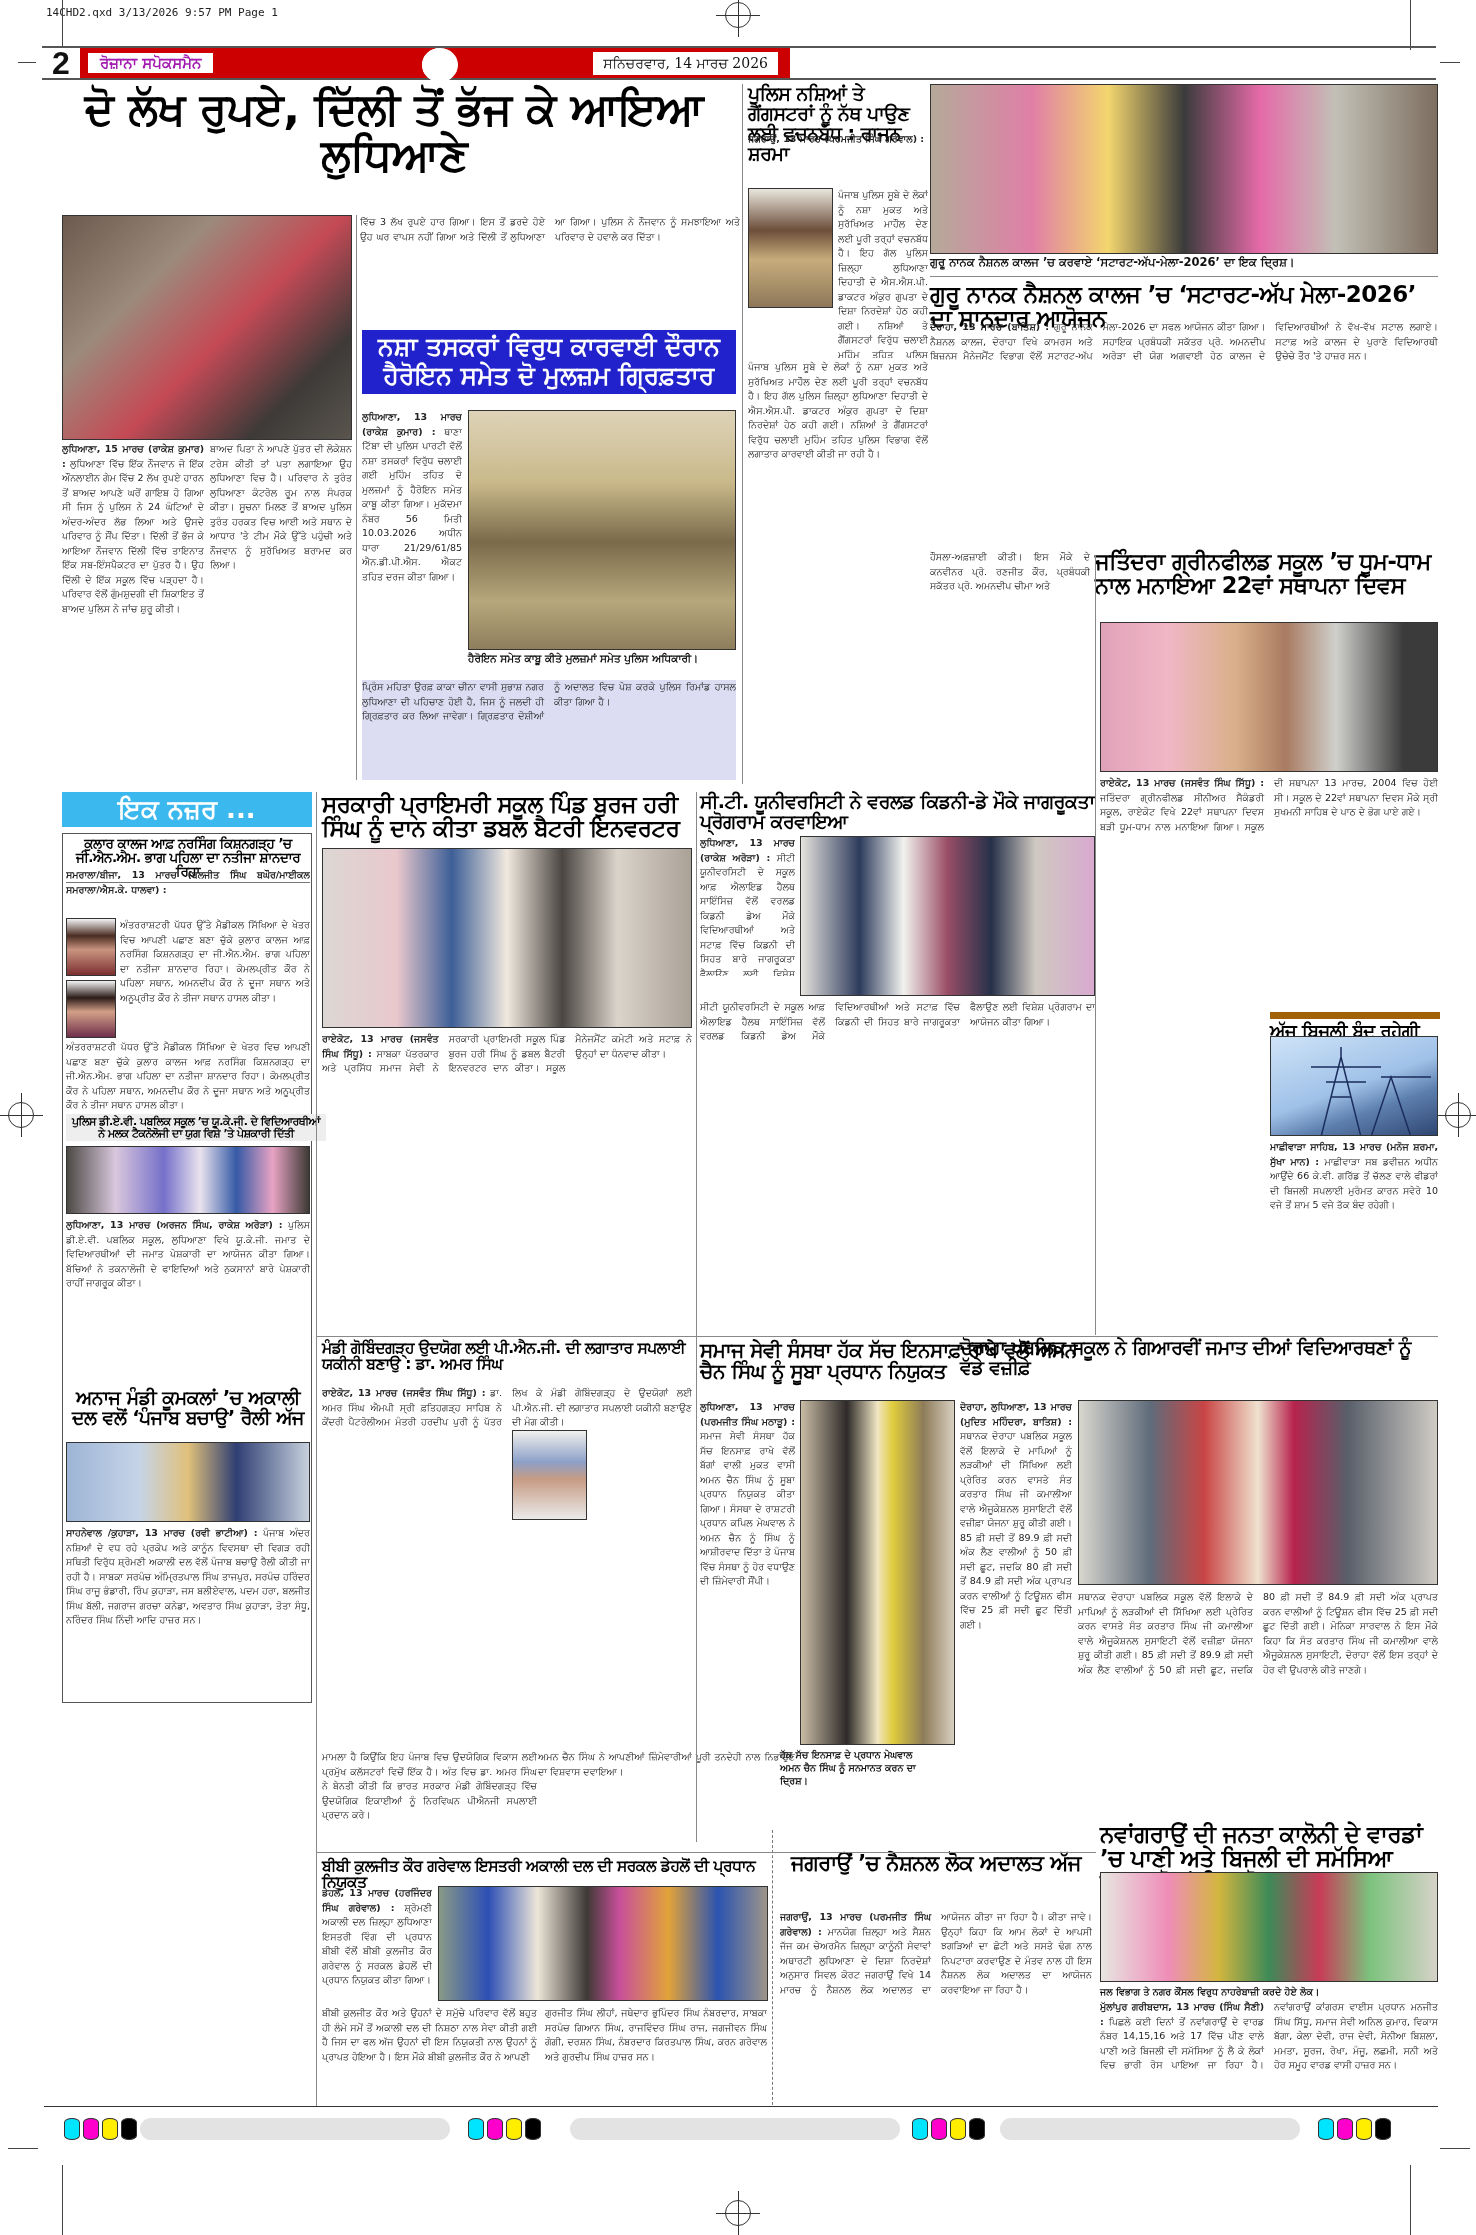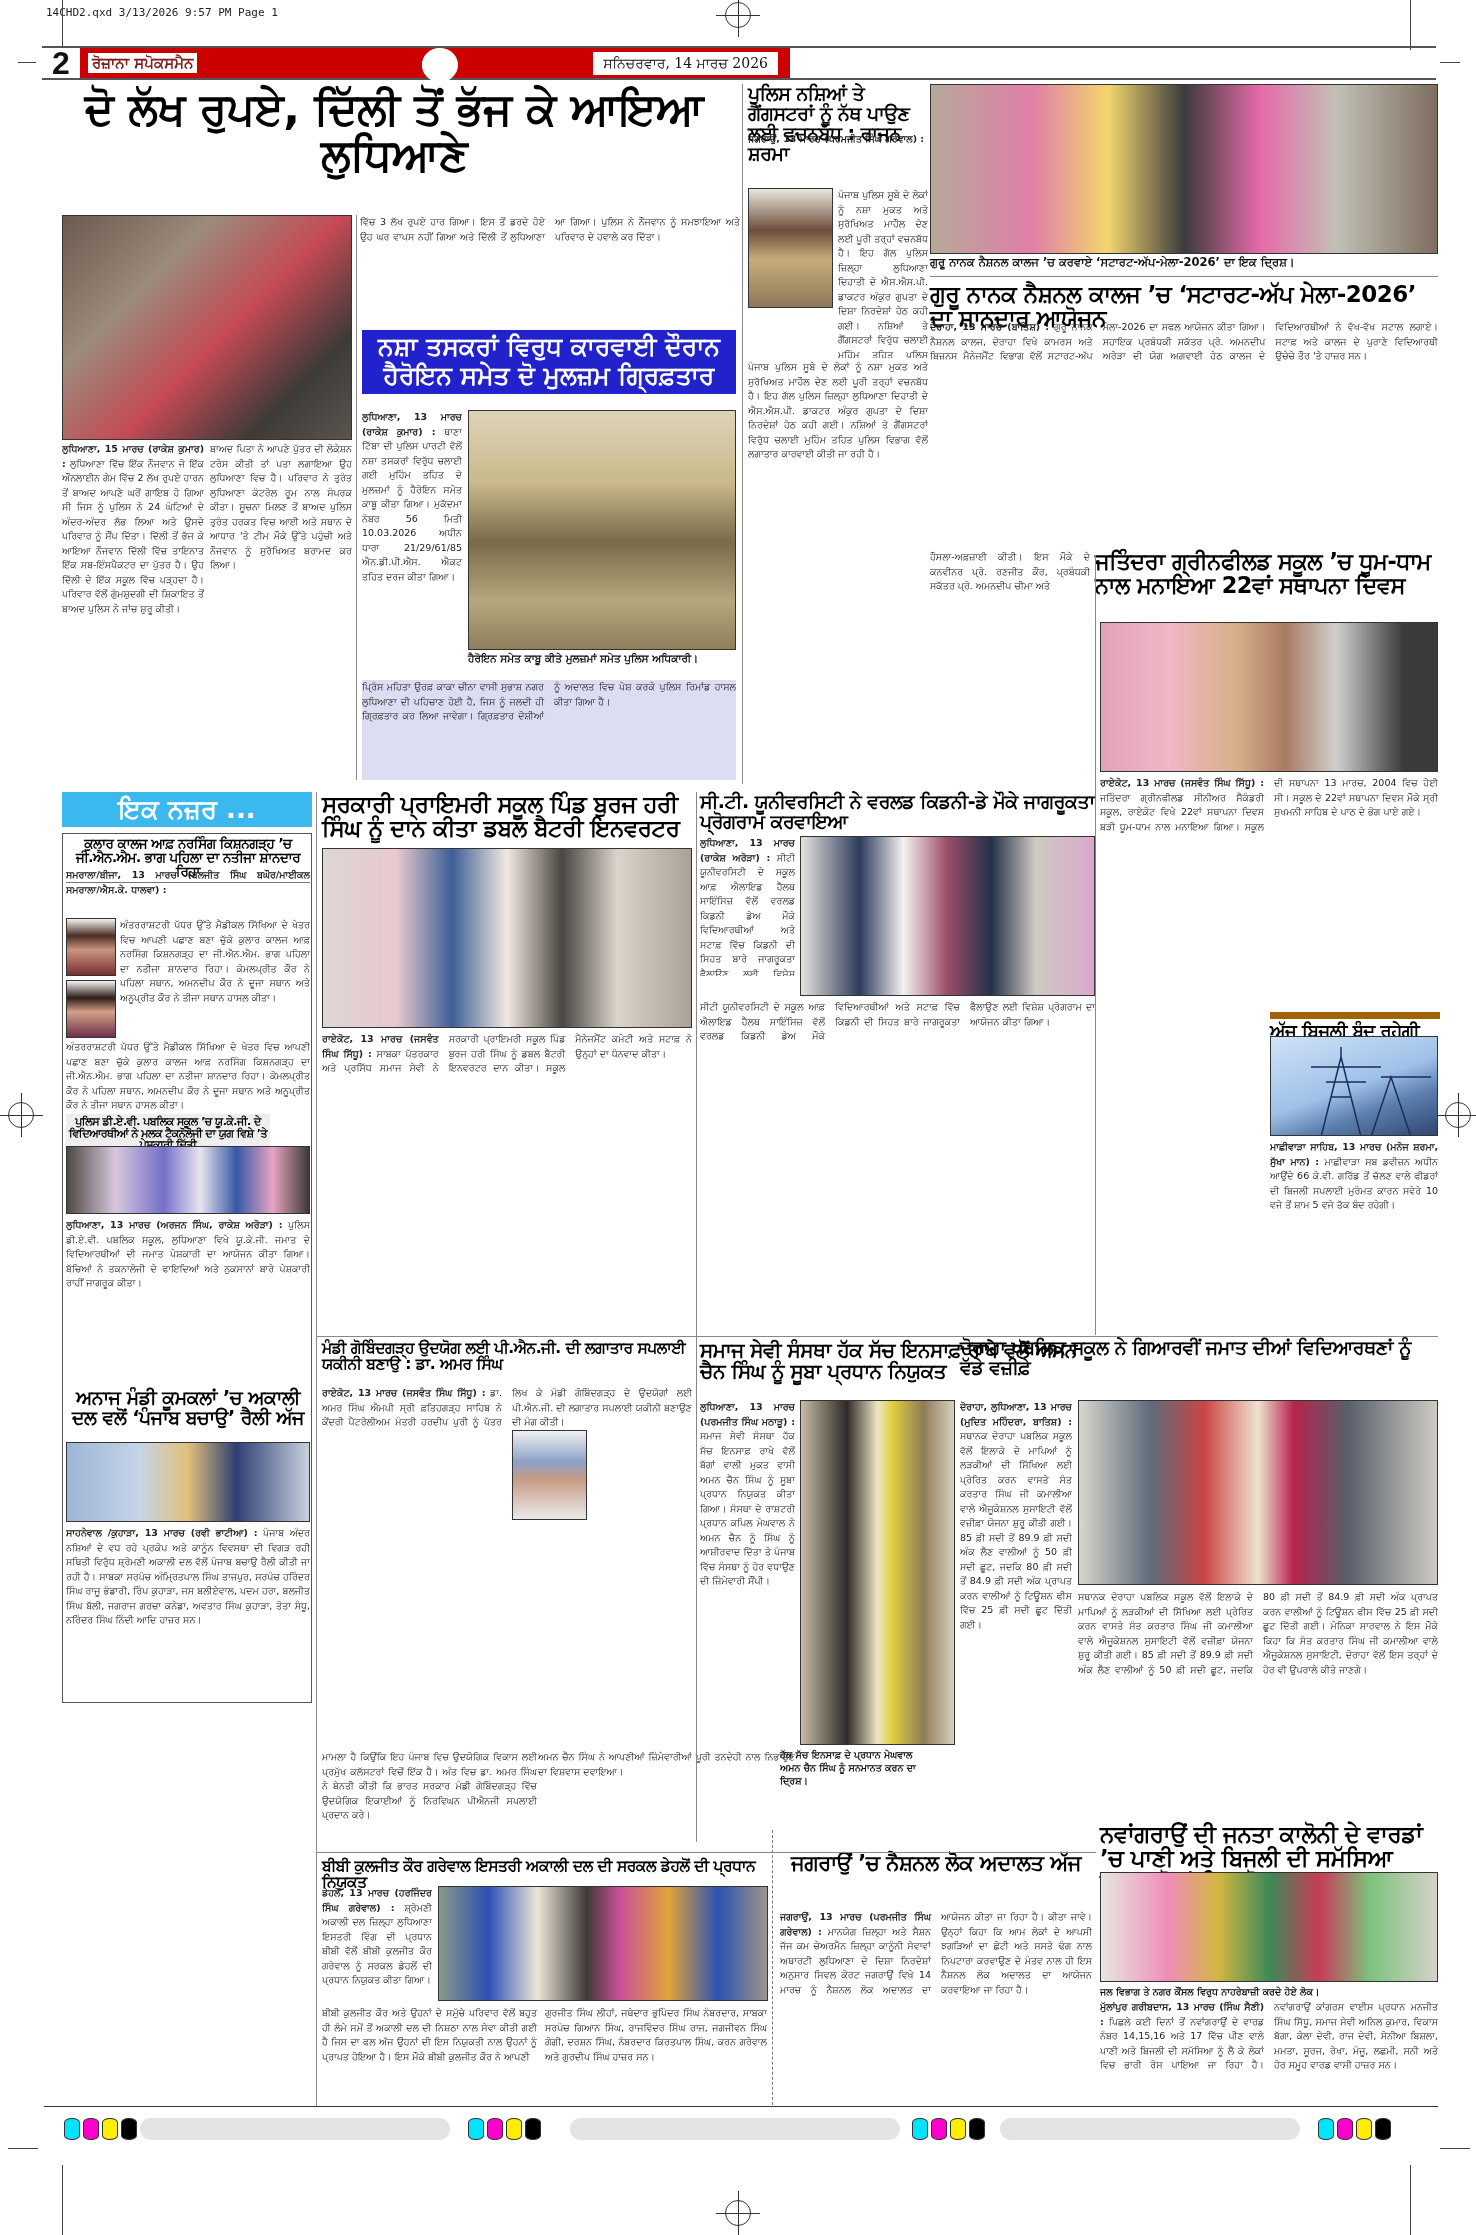--- a/index.html
+++ b/index.html
@@ -9,21 +9,21 @@
 .vline{position:absolute;width:1px;background:#444}
 .hline{position:absolute;height:1px;background:#444}
 .reg{position:absolute;width:26px;height:26px;border:1px solid #333;border-radius:50%}
 .reg:before{content:"";position:absolute;left:-10px;top:12px;width:44px;height:1px;background:#333}
 .reg:after{content:"";position:absolute;left:12px;top:-10px;width:1px;height:44px;background:#333}
 
 .masthead{left:42px;top:46px;width:1394px;height:34px;display:flex;border-top:2px solid #555;border-bottom:2px solid #555}
 .pgno{width:38px;font-family:"Liberation Sans",sans-serif;font-weight:900;font-size:32px;line-height:30px;text-align:center;background:#fff}
 .redbar{flex:0 0 360px;background:#c00;position:relative;display:flex;align-items:center;padding-left:8px}
 .redbar:after{content:"";position:absolute;right:-18px;top:0;width:36px;height:34px;background:#fff;border-radius:50%}
-.papername{background:#fff;color:#7f1d1d;font-weight:700;font-size:15px;padding:1px 4px}
+.papername{background:#fff;color:#a21caf;font-weight:700;font-size:15px;padding:1px 12px}
 .city{flex:1;display:flex;align-items:center;justify-content:center;font-weight:900;font-size:22px;background:#fff}
 .redbar2{flex:0 0 350px;background:#c00;position:relative;display:flex;align-items:center;justify-content:flex-end;padding-right:12px}
 .redbar2:before{content:"";position:absolute;left:-18px;top:0;width:36px;height:34px;background:#fff;border-radius:50%}
 .datebox{background:#fff;font-family:"DejaVu Serif",serif;font-size:14px;padding:3px 10px}
 
 .hl{font-family:"DejaVu Sans",sans-serif;font-weight:900;color:#000;letter-spacing:-0.5px;line-height:1.05}
 .hl-big{font-size:44px;text-align:center}
 .hl-sm{font-size:19px}
 .blue-hl{background:#2222cc;color:#fff;text-align:center;font-weight:700;font-size:25px;line-height:1.15;padding:3px}
 .cyan-hl{background:#3bb8ee;color:#fff;text-align:center;font-size:26px;font-weight:700;padding:2px}
@@ -123,21 +123,21 @@
 </div>
 
 <div class="abs cyan-hl" style="left:62px;top:792px;width:250px">ਇਕ ਨਜ਼ਰ ...</div>
 <div class="abs boxed" style="left:62px;top:833px;width:250px;height:870px"></div>
 <div class="abs hl" style="left:66px;top:836px;width:244px;font-size:13.5px;text-align:center;border-bottom:1px solid #777;padding-bottom:3px">ਕੁਲਾਰ ਕਾਲਜ ਆਫ਼ ਨਰਸਿੰਗ ਕਿਸ਼ਨਗੜ੍ਹ ’ਚ ਜੀ.ਐਨ.ਐਮ. ਭਾਗ ਪਹਿਲਾ ਦਾ ਨਤੀਜਾ ਸ਼ਾਨਦਾਰ ਰਿਹਾ</div>
 <div class="photo" style="left:66px;top:918px;width:50px;height:58px;background:linear-gradient(180deg,#f3f3f3 0%,#4a2c22 30%,#c99480 55%,#7b2f30 100%)"></div>
 <div class="photo" style="left:66px;top:980px;width:50px;height:58px;background:linear-gradient(180deg,#f3f3f3 0%,#2b1c18 30%,#d3a088 55%,#6f2f4b 100%)"></div>
 <div class="abs body" style="left:66px;top:868px;width:244px;height:48px"><b>ਸਮਰਾਲਾ/ਬੀਜਾ, 13 ਮਾਰਚ (ਬਲਜੀਤ ਸਿੰਘ ਬਘੌਰ/ਮਾਈਕਲ ਸਮਰਾਲਾ/ਐਸ.ਕੇ. ਧਾਲਵਾ) :</b></div>
 <div class="abs body" style="left:120px;top:918px;width:190px;height:190px">ਅੰਤਰਰਾਸ਼ਟਰੀ ਪੱਧਰ ਉੱਤੇ ਮੈਡੀਕਲ ਸਿੱਖਿਆ ਦੇ ਖੇਤਰ ਵਿਚ ਆਪਣੀ ਪਛਾਣ ਬਣਾ ਚੁੱਕੇ ਕੁਲਾਰ ਕਾਲਜ ਆਫ਼ ਨਰਸਿੰਗ ਕਿਸ਼ਨਗੜ੍ਹ ਦਾ ਜੀ.ਐਨ.ਐਮ. ਭਾਗ ਪਹਿਲਾ ਦਾ ਨਤੀਜਾ ਸ਼ਾਨਦਾਰ ਰਿਹਾ। ਕੋਮਲਪ੍ਰੀਤ ਕੌਰ ਨੇ ਪਹਿਲਾ ਸਥਾਨ, ਅਮਨਦੀਪ ਕੌਰ ਨੇ ਦੂਜਾ ਸਥਾਨ ਅਤੇ ਅਨੂਪ੍ਰੀਤ ਕੌਰ ਨੇ ਤੀਜਾ ਸਥਾਨ ਹਾਸਲ ਕੀਤਾ।</div>
 <div class="abs body" style="left:66px;top:1040px;width:244px;height:70px">ਅੰਤਰਰਾਸ਼ਟਰੀ ਪੱਧਰ ਉੱਤੇ ਮੈਡੀਕਲ ਸਿੱਖਿਆ ਦੇ ਖੇਤਰ ਵਿਚ ਆਪਣੀ ਪਛਾਣ ਬਣਾ ਚੁੱਕੇ ਕੁਲਾਰ ਕਾਲਜ ਆਫ਼ ਨਰਸਿੰਗ ਕਿਸ਼ਨਗੜ੍ਹ ਦਾ ਜੀ.ਐਨ.ਐਮ. ਭਾਗ ਪਹਿਲਾ ਦਾ ਨਤੀਜਾ ਸ਼ਾਨਦਾਰ ਰਿਹਾ। ਕੋਮਲਪ੍ਰੀਤ ਕੌਰ ਨੇ ਪਹਿਲਾ ਸਥਾਨ, ਅਮਨਦੀਪ ਕੌਰ ਨੇ ਦੂਜਾ ਸਥਾਨ ਅਤੇ ਅਨੂਪ੍ਰੀਤ ਕੌਰ ਨੇ ਤੀਜਾ ਸਥਾਨ ਹਾਸਲ ਕੀਤਾ।</div>
-<div class="abs hl" style="left:66px;top:1114px;width:204px;font-size:11px;text-align:center;background:#eee;padding:2px">ਪੁਲਿਸ ਡੀ.ਏ.ਵੀ. ਪਬਲਿਕ ਸਕੂਲ ’ਚ ਯੂ.ਕੇ.ਜੀ. ਦੇ ਵਿਦਿਆਰਥੀਆਂ ਨੇ ਮਲਕ ਟੈਕਨੋਲੋਜੀ ਦਾ ਯੁਗ ਵਿਸ਼ੇ ’ਤੇ ਪੇਸ਼ਕਾਰੀ ਦਿੱਤੀ</div>
+<div class="abs hl" style="left:66px;top:1114px;width:260px;font-size:11px;text-align:center;background:#eee;padding:2px">ਪੁਲਿਸ ਡੀ.ਏ.ਵੀ. ਪਬਲਿਕ ਸਕੂਲ ’ਚ ਯੂ.ਕੇ.ਜੀ. ਦੇ ਵਿਦਿਆਰਥੀਆਂ ਨੇ ਮਲਕ ਟੈਕਨੋਲੋਜੀ ਦਾ ਯੁਗ ਵਿਸ਼ੇ ’ਤੇ ਪੇਸ਼ਕਾਰੀ ਦਿੱਤੀ</div>
 <div class="photo" style="left:66px;top:1146px;width:244px;height:68px;background:linear-gradient(90deg,#4d4a45 0%,#d9c7dd 20%,#7570c9 40%,#e9e3ee 55%,#365aa6 70%,#e8a3c3 85%,#3c3935 100%)"></div>
 <div class="abs body" style="left:66px;top:1218px;width:244px;height:160px">
   <b>ਲੁਧਿਆਣਾ, 13 ਮਾਰਚ (ਅਰਜਨ ਸਿੰਘ, ਰਾਕੇਸ਼ ਅਰੋੜਾ) :</b> <span>ਪੁਲਿਸ ਡੀ.ਏ.ਵੀ. ਪਬਲਿਕ ਸਕੂਲ, ਲੁਧਿਆਣਾ ਵਿਖੇ ਯੂ.ਕੇ.ਜੀ. ਜਮਾਤ ਦੇ ਵਿਦਿਆਰਥੀਆਂ ਦੀ ਜਮਾਤ ਪੇਸ਼ਕਾਰੀ ਦਾ ਆਯੋਜਨ ਕੀਤਾ ਗਿਆ। ਬੱਚਿਆਂ ਨੇ ਤਕਨਾਲੋਜੀ ਦੇ ਫਾਇਦਿਆਂ ਅਤੇ ਨੁਕਸਾਨਾਂ ਬਾਰੇ ਪੇਸ਼ਕਾਰੀ ਰਾਹੀਂ ਜਾਗਰੂਕ ਕੀਤਾ।</span>
 </div>
 <div class="abs hl" style="left:66px;top:1388px;width:244px;font-size:19px;text-align:center">ਅਨਾਜ ਮੰਡੀ ਕੂਮਕਲਾਂ ’ਚ ਅਕਾਲੀ ਦਲ ਵਲੋਂ ‘ਪੰਜਾਬ ਬਚਾਉ’ ਰੈਲੀ ਅੱਜ</div>
 <div class="photo" style="left:66px;top:1442px;width:244px;height:80px;background:linear-gradient(90deg,#9db5d6 0%,#c6d4e7 30%,#e0c07b 50%,#2f3f73 70%,#c7d1de 100%)"></div>
 <div class="abs body" style="left:66px;top:1526px;width:244px;height:174px">
   <b>ਸਾਹਨੇਵਾਲ /ਕੁਹਾੜਾ, 13 ਮਾਰਚ (ਰਵੀ ਭਾਟੀਆ) :</b> <span>ਪੰਜਾਬ ਅੰਦਰ ਨਸ਼ਿਆਂ ਦੇ ਵਧ ਰਹੇ ਪ੍ਰਕੋਪ ਅਤੇ ਕਾਨੂੰਨ ਵਿਵਸਥਾ ਦੀ ਵਿਗੜ ਰਹੀ ਸਥਿਤੀ ਵਿਰੁੱਧ ਸ਼੍ਰੋਮਣੀ ਅਕਾਲੀ ਦਲ ਵੱਲੋਂ ਪੰਜਾਬ ਬਚਾਉ ਰੈਲੀ ਕੀਤੀ ਜਾ ਰਹੀ ਹੈ।</span> <span>ਸਾਬਕਾ ਸਰਪੰਚ ਅੰਮ੍ਰਿਤਪਾਲ ਸਿੰਘ ਤਾਜਪੁਰ, ਸਰਪੰਚ ਹਰਿੰਦਰ ਸਿੰਘ ਰਾਜੂ ਭੰਡਾਰੀ, ਰਿੰਪ ਕੁਹਾੜਾ, ਜਸ ਬਲੀਏਵਾਲ, ਪਦਮ ਹਰਾ, ਬਲਜੀਤ ਸਿੰਘ ਬੱਲੀ, ਜਗਰਾਜ ਗਰਚਾ ਕਨੇਡਾ, ਅਵਤਾਰ ਸਿੰਘ ਕੁਹਾੜਾ, ਤੋਤਾ ਸੰਧੂ, ਨਰਿੰਦਰ ਸਿੰਘ ਨਿੰਦੀ ਆਦਿ ਹਾਜ਼ਰ ਸਨ।</span>
 </div>
 

